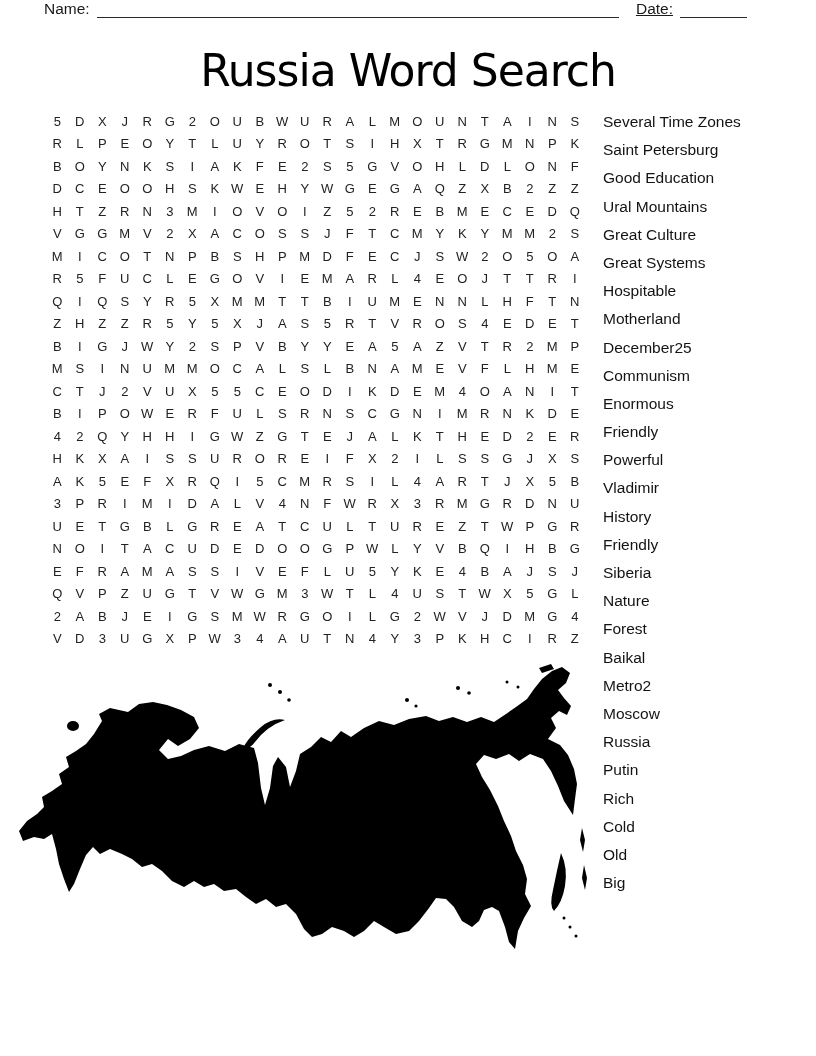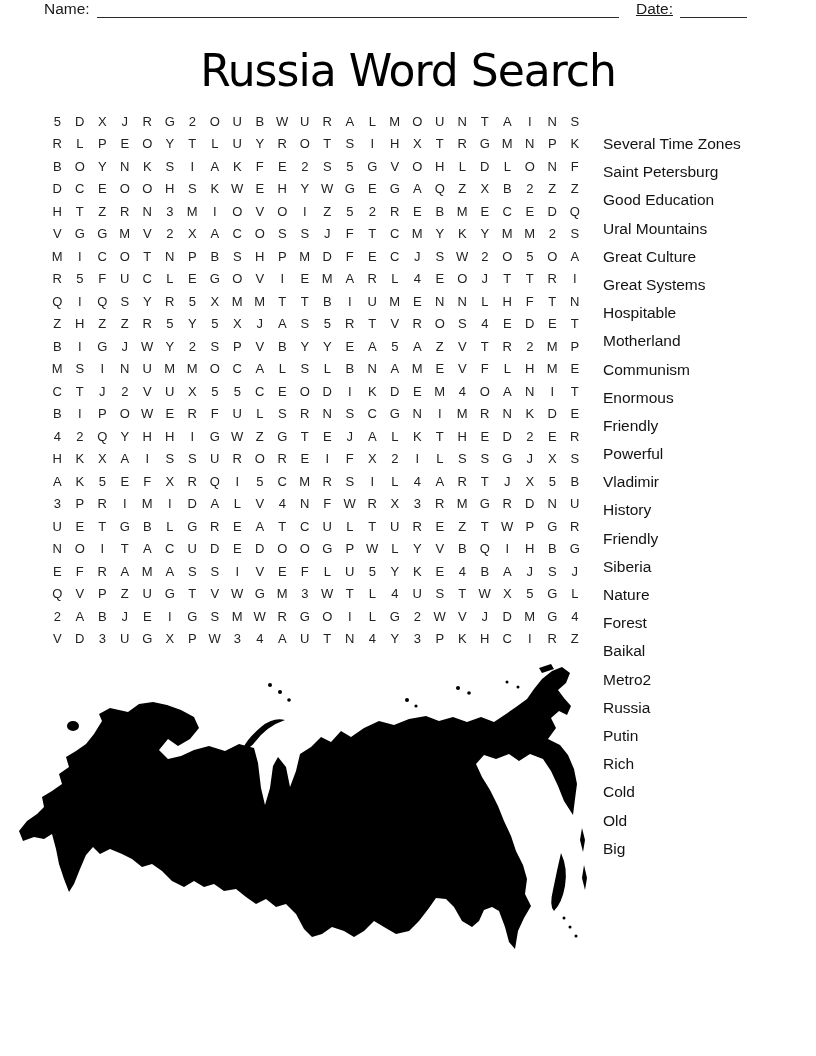--- a/index.html
+++ b/index.html
@@ -23,21 +23,21 @@
   .grid{
     position:absolute;left:46px;top:110px;
     display:grid;grid-template-columns:repeat(24,22.5px);grid-auto-rows:22.5px;
   }
   .cell{
     display:flex;align-items:center;justify-content:center;
     font-size:13px;font-weight:500;color:#222;
   }
   .wordlist{
     position:absolute;left:603px;top:108px;width:200px;
-    font-size:15.5px;color:#131313;margin-top:22px;
+    font-size:15.5px;color:#131313;
   }
   .word{height:28.2px;line-height:28.2px;white-space:nowrap;}
   .map{position:absolute;left:15px;top:660px;width:575px;height:300px;}
 </style>
 </head>
 <body>
 
 <div class="header">
   <span>Name:</span>
   <span class="blank-line name-line"></span>
@@ -628,32 +628,34 @@
 
 <div class="wordlist">
     <div class="word">Several Time Zones</div>
     <div class="word">Saint Petersburg</div>
     <div class="word">Good Education</div>
     <div class="word">Ural Mountains</div>
     <div class="word">Great Culture</div>
     <div class="word">Great Systems</div>
     <div class="word">Hospitable</div>
     <div class="word">Motherland</div>
+    <div class="word">December25</div>
     <div class="word">Communism</div>
     <div class="word">Enormous</div>
     <div class="word">Friendly</div>
     <div class="word">Powerful</div>
     <div class="word">Vladimir</div>
     <div class="word">History</div>
     <div class="word">Friendly</div>
     <div class="word">Siberia</div>
     <div class="word">Nature</div>
     <div class="word">Forest</div>
     <div class="word">Baikal</div>
     <div class="word">Metro2</div>
+    <div class="word">Moscow</div>
     <div class="word">Russia</div>
     <div class="word">Putin</div>
     <div class="word">Rich</div>
     <div class="word">Cold</div>
     <div class="word">Old</div>
     <div class="word">Big</div>
   </div>
 
 <svg class="map" viewBox="0 0 575 300" xmlns="http://www.w3.org/2000/svg" aria-hidden="true">
   <g fill="#000000">

